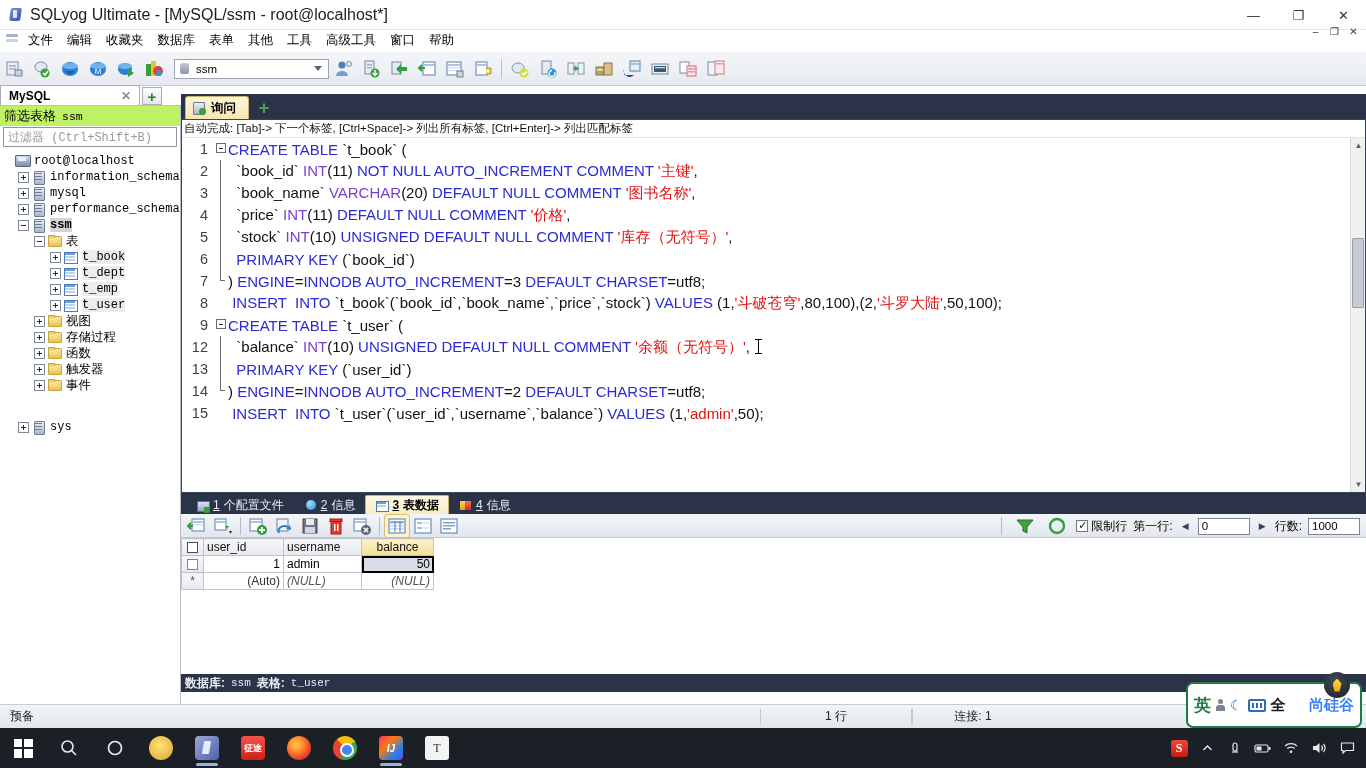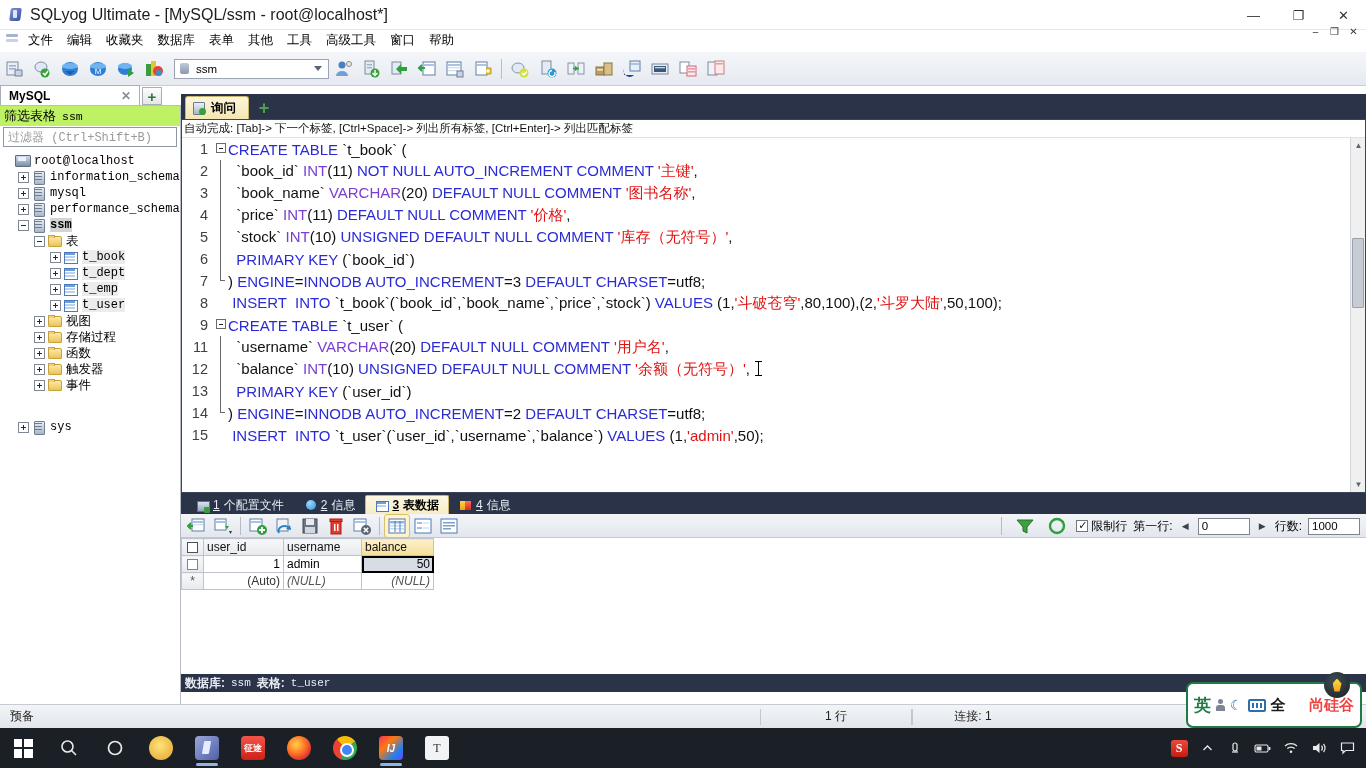--- a/index.html
+++ b/index.html
@@ -413,20 +413,21 @@
     border: 1px solid #bfc4cc; height: 17px; padding: 0 3px;
     font-weight: normal; font-size: 12px;
     font-family: "Liberation Sans", sans-serif;
   }
   table.dg th {
     background: linear-gradient(180deg,#f7f8fa,#e7e9ee);
     text-align: left; color: #111;
   }
   table.dg th.hsel {
     background: linear-gradient(180deg,#fdf0c8,#f4e09a);
+    text-align: center;
   }
   table.dg .rowhdr {
     width: 22px; background: linear-gradient(180deg,#f7f8fa,#e7e9ee);
     text-align: center; color: #555;
   }
   .boxsq {
     width: 11px; height: 11px; border: 1px solid #4a4f58; background: #fff;
     display: inline-block; vertical-align: middle;
   }
   .boxsq.gold { border-color: #a8832b; }
@@ -474,21 +475,21 @@
   .ime .kb {
     width: 18px; height: 13px; background: #ffffff; border: 2px solid #2d6fae;
     border-radius: 2px; position: relative;
   }
   .ime .kb::after {
     content:""; position:absolute; left:2px; top:2px; width:10px; height:5px;
     background: repeating-linear-gradient(90deg,#2d6fae 0 2px,#fff 2px 4px);
   }
   .ime .quan { font-size: 15px; color: #1a1a1a; font-weight: bold; }
   .ime .brand {
-    margin-left: auto; font-size: 15px; font-weight: bold; color: #ef4444;
+    margin-left: auto; font-size: 15px; font-weight: bold; color: #3b82f6;
   }
   .ime .logo {
     position: absolute; right: 10px; top: -12px;
     width: 26px; height: 26px; border-radius: 50%;
     background: radial-gradient(circle at 40% 35%, #3f4a52, #1b2228);
     display: flex; align-items: center; justify-content: center;
   }
   .ime .logo::after {
     content:""; width: 9px; height: 13px;
     background: linear-gradient(180deg,#ffd93b,#f0a417);
@@ -877,21 +878,20 @@
       <div class="code" id="code-root">
           <div class="codeline"><span class="lineno">1</span><span class="foldcol"><span class="fold-box"></span></span><span class="codetext"><span class="kw">CREATE TABLE </span><span class="tick">`t_book`</span><span class="pln"> (</span></span></div>
           <div class="codeline"><span class="lineno">2</span><span class="foldcol"><span class="fold-line"></span></span><span class="codetext"><span class="tick">  `book_id` </span><span class="kw2">INT</span><span class="pln">(11) </span><span class="kw">NOT NULL AUTO_INCREMENT COMMENT </span><span class="str">'主键'</span><span class="pln">,</span></span></div>
           <div class="codeline"><span class="lineno">3</span><span class="foldcol"><span class="fold-line"></span></span><span class="codetext"><span class="tick">  `book_name` </span><span class="kw2">VARCHAR</span><span class="pln">(20) </span><span class="kw">DEFAULT NULL COMMENT </span><span class="str">'图书名称'</span><span class="pln">,</span></span></div>
           <div class="codeline"><span class="lineno">4</span><span class="foldcol"><span class="fold-line"></span></span><span class="codetext"><span class="tick">  `price` </span><span class="kw2">INT</span><span class="pln">(11) </span><span class="kw">DEFAULT NULL COMMENT </span><span class="str">'价格'</span><span class="pln">,</span></span></div>
           <div class="codeline"><span class="lineno">5</span><span class="foldcol"><span class="fold-line"></span></span><span class="codetext"><span class="tick">  `stock` </span><span class="kw2">INT</span><span class="pln">(10) </span><span class="kw">UNSIGNED DEFAULT NULL COMMENT </span><span class="str">'库存（无符号）'</span><span class="pln">,</span></span></div>
           <div class="codeline"><span class="lineno">6</span><span class="foldcol"><span class="fold-line"></span></span><span class="codetext"><span class="kw">  PRIMARY KEY </span><span class="tick">(`book_id`)</span></span></div>
           <div class="codeline"><span class="lineno">7</span><span class="foldcol"><span class="fold-end"></span></span><span class="codetext"><span class="pln">) </span><span class="kw">ENGINE</span><span class="pln">=</span><span class="kw">INNODB AUTO_INCREMENT</span><span class="pln">=3 </span><span class="kw">DEFAULT CHARSET</span><span class="pln">=utf8;</span></span></div>
           <div class="codeline"><span class="lineno">8</span><span class="foldcol"></span><span class="codetext"><span class="pln"> </span><span class="kw">INSERT  INTO </span><span class="tick">`t_book`(`book_id`,`book_name`,`price`,`stock`) </span><span class="kw">VALUES</span><span class="pln"> (1,</span><span class="str">'斗破苍穹'</span><span class="pln">,80,100),(2,</span><span class="str">'斗罗大陆'</span><span class="pln">,50,100);</span></span></div>
           <div class="codeline"><span class="lineno">9</span><span class="foldcol"><span class="fold-box"></span></span><span class="codetext"><span class="kw">CREATE TABLE </span><span class="tick">`t_user`</span><span class="pln"> (</span></span></div>
-          <div class="codeline"><span class="lineno">11</span><span class="foldcol"><span class="fold-line"></span></span><span class="codetext"><span class="tick">  `username` </span><span class="kw2">VARCHAR</span><span class="pln">(20) </span><span class="kw">DEFAULT NULL COMMENT </span><span class="str">'用户名'</span><span class="pln">,</span></span></div>
           <div class="codeline"><span class="lineno">12</span><span class="foldcol"><span class="fold-line"></span></span><span class="codetext"><span class="tick">  `balance` </span><span class="kw2">INT</span><span class="pln">(10) </span><span class="kw">UNSIGNED DEFAULT NULL COMMENT </span><span class="str">'余额（无符号）'</span><span class="pln">,</span>  <span class="caret-i"></span></span></div>
           <div class="codeline"><span class="lineno">13</span><span class="foldcol"><span class="fold-line"></span></span><span class="codetext"><span class="kw">  PRIMARY KEY </span><span class="tick">(`user_id`)</span></span></div>
           <div class="codeline"><span class="lineno">14</span><span class="foldcol"><span class="fold-end"></span></span><span class="codetext"><span class="pln">) </span><span class="kw">ENGINE</span><span class="pln">=</span><span class="kw">INNODB AUTO_INCREMENT</span><span class="pln">=2 </span><span class="kw">DEFAULT CHARSET</span><span class="pln">=utf8;</span></span></div>
           <div class="codeline"><span class="lineno">15</span><span class="foldcol"></span><span class="codetext"><span class="pln"> </span><span class="kw">INSERT  INTO </span><span class="tick">`t_user`(`user_id`,`username`,`balance`) </span><span class="kw">VALUES</span><span class="pln"> (1,</span><span class="str">'admin'</span><span class="pln">,50);</span></span></div>
         </div>
       <div class="vscroll">
         <div class="arrow-up">▲</div>
         <div class="thumb"></div>
         <div class="arrow-down">▼</div>
       </div>

